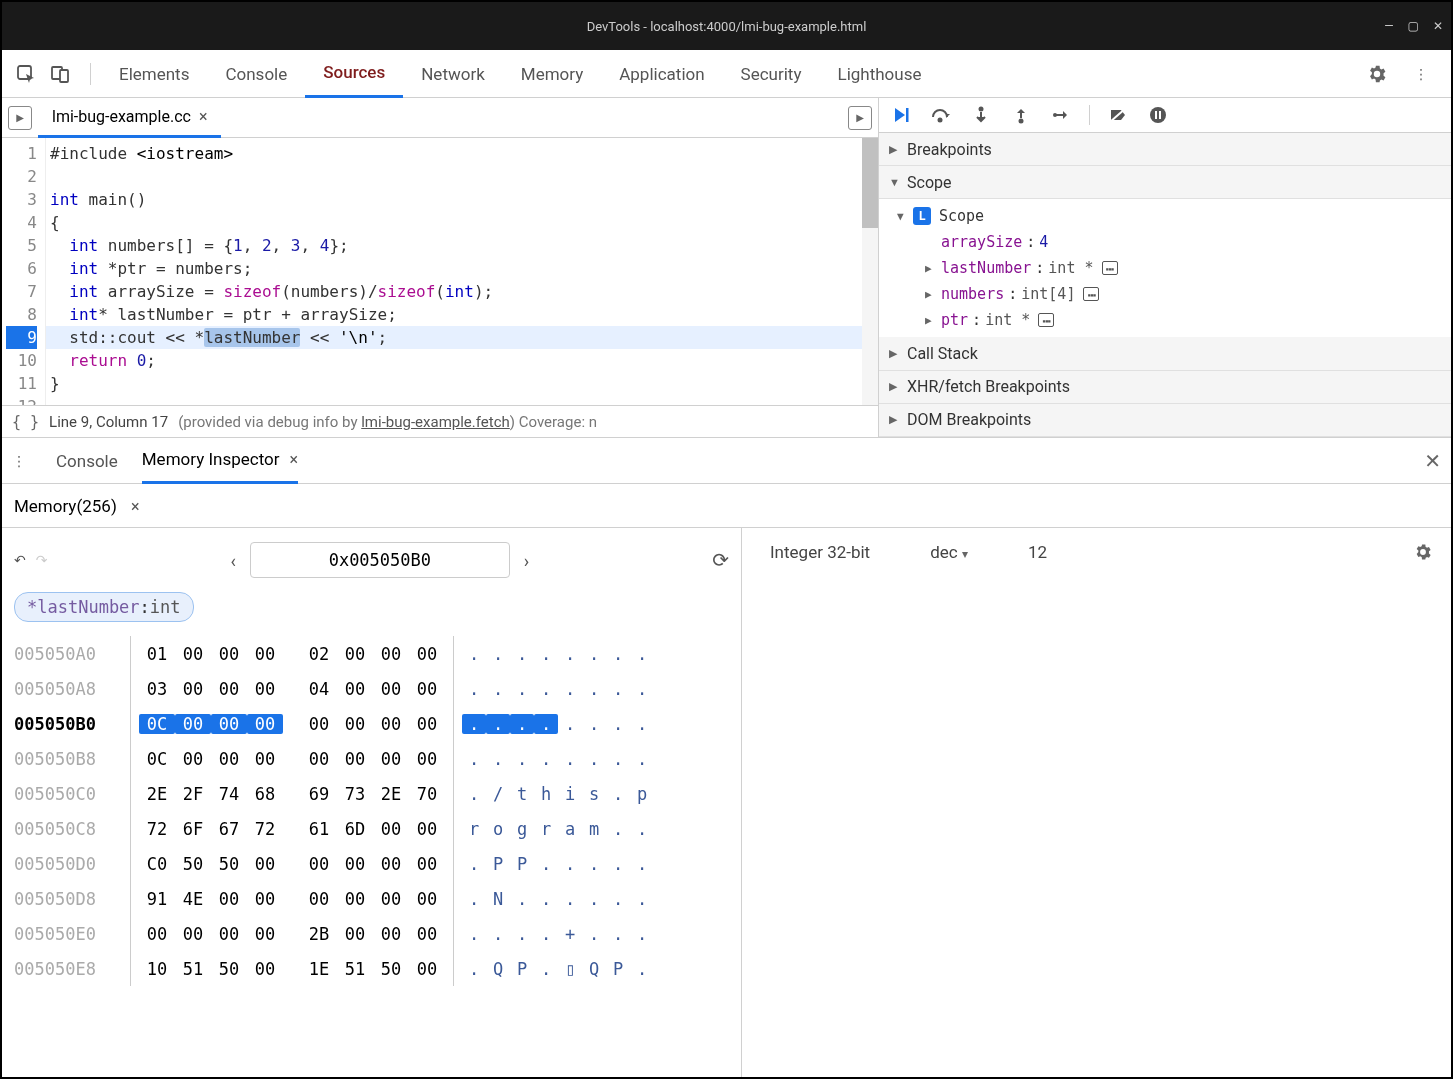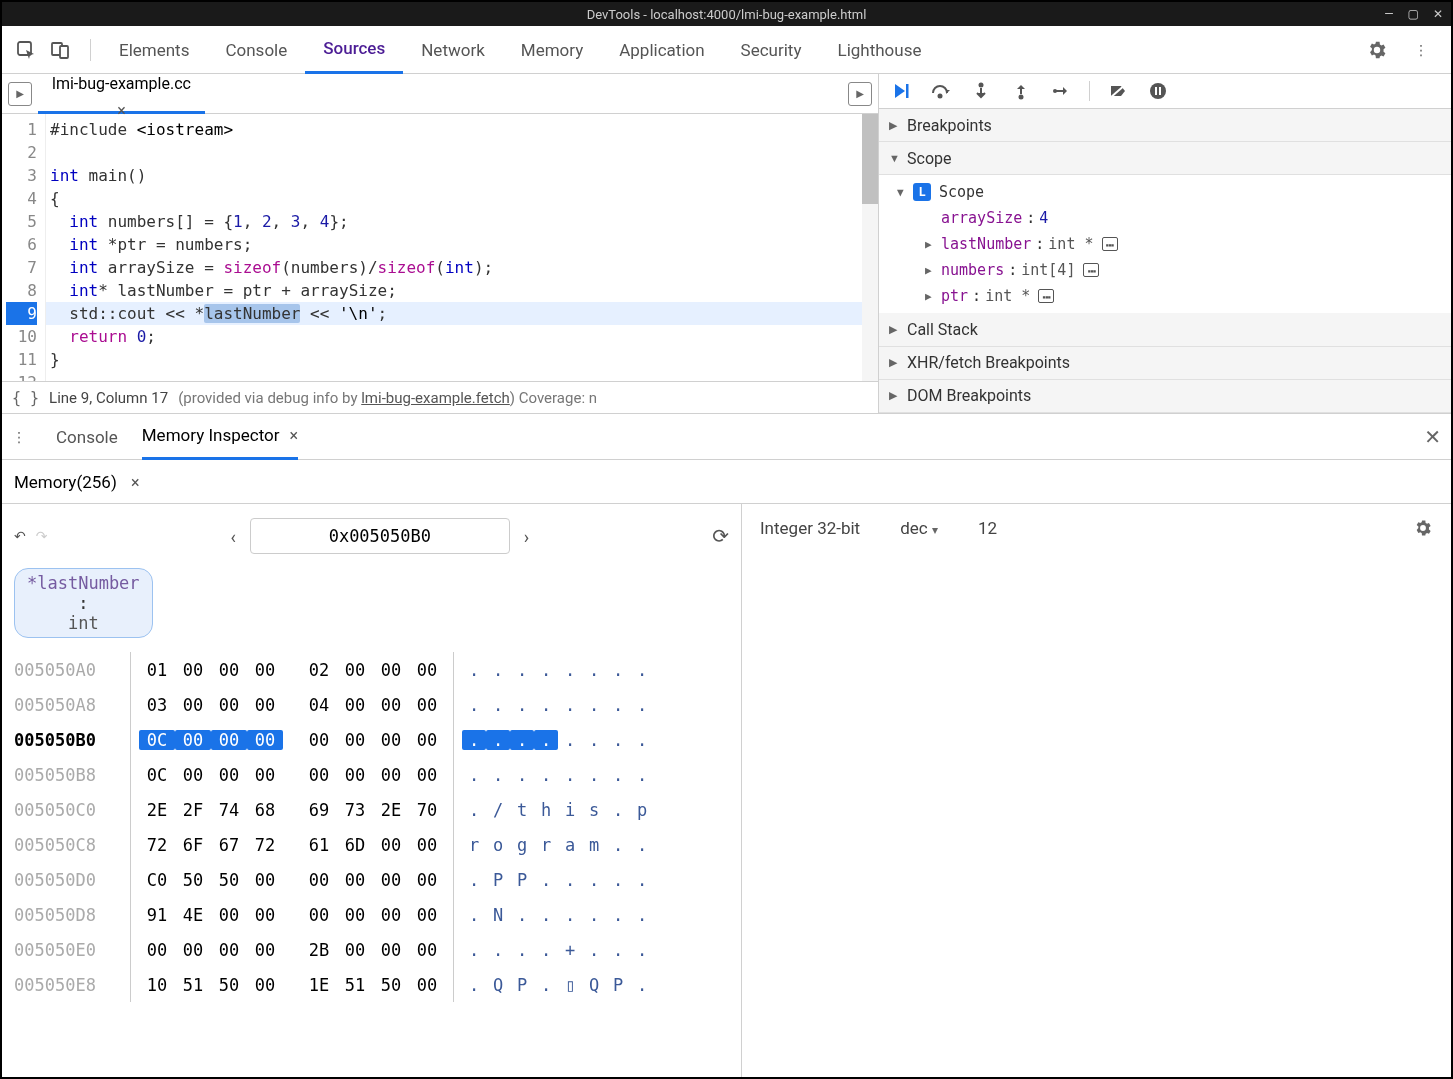--- a/index.html
+++ b/index.html
@@ -1,33 +1,33 @@
 <!DOCTYPE html>
 <html><head>
 <meta charset="utf-8">
 <style>
 * { box-sizing: border-box; margin: 0; padding: 0; }
 body { font-family: -apple-system, BlinkMacSystemFont, "Segoe UI", Roboto, sans-serif; font-size: 14px; background:#fff; color:#333; width:1453px; height:1079px; overflow:hidden; border:2px solid #000; display:flex; flex-direction:column; }
-.titlebar { background:#1a1a1a; color:#ccc; height:24px; display:flex; align-items:center; justify-content:center; font-size:13px; position:relative; }
+.titlebar { background:#1a1a1a; color:#ccc; height:48px; display:flex; align-items:center; justify-content:center; font-size:13px; position:relative; }
 .title-controls { position:absolute; right:8px; display:flex; gap:14px; color:#ccc; font-size:12px; }
 .title-controls span { cursor:pointer; }
 
 .main-tabs { display:flex; align-items:center; height:48px; border-bottom:1px solid #d0d0d0; padding:0 10px; gap:0; }
 .tb-icon { width:28px; height:28px; display:flex; align-items:center; justify-content:center; color:#555; margin-right:6px; }
 .divider-v { width:1px; height:22px; background:#d0d0d0; margin:0 10px; }
 .main-tabs .tab { padding:0 18px; font-size:17px; color:#555; height:48px; display:flex; align-items:center; cursor:pointer; }
-.main-tabs .tab.active { color:#4c1d95; border-bottom:3px solid #1a73e8; font-weight:500; }
+.main-tabs .tab.active { color:#7f1d1d; border-bottom:3px solid #1a73e8; font-weight:500; }
 .main-tabs .spacer { flex:1; }
 .gear-icon,.dots-icon { color:#666; margin-left:10px; }
 
 .mid { display:flex; height:340px; border-bottom:1px solid #d0d0d0; }
 .code-pane { flex:1; display:flex; flex-direction:column; border-right:1px solid #d0d0d0; min-width:0; }
 .code-tabs { height:40px; display:flex; align-items:center; border-bottom:1px solid #d0d0d0; padding:0 6px; gap:6px; }
 .play-box { width:24px; height:24px; border:1.5px solid #888; border-radius:3px; display:flex; align-items:center; justify-content:center; font-size:10px; color:#666; }
-.code-tab { padding:0 14px; height:40px; display:flex; align-items:center; gap:8px; font-size:16px; color:#000; border-bottom:3px solid #1a73e8;flex-direction:column; }
+.code-tab { padding:0 14px; height:40px; display:flex; align-items:center; gap:8px; font-size:16px; color:#000; border-bottom:3px solid #1a73e8; }
 .close-x { color:#555; font-size:16px; cursor:pointer; }
 .code-body { flex:1; display:flex; font-family: "Menlo","Consolas",monospace; font-size:16px; overflow:hidden; position:relative; }
 .gutter { background:#fff; padding:4px 8px 0 4px; text-align:right; color:#888; min-width:44px; border-right:1px solid #eee; }
 .gutter .ln { height:23px; line-height:23px; }
 .gutter .ln.hl { background:#1a73e8; color:#fff; }
 .code-lines { flex:1; padding-top:4px; white-space:pre; position:relative; }
 .code-lines .cl { height:23px; line-height:23px; padding-left:4px; }
 .code-lines .cl.hl { background:#e6f0ff; }
 .kw { color:#aa0d91; }
 .num-lit { color:#1a1aa6; }
@@ -66,39 +66,39 @@
 .mem-tab .close-x { margin-left:10px; }
 
 .inspector { display:flex; flex:1; min-height:0; }
 .hex-pane { width:740px; border-right:1px solid #d0d0d0; display:flex; flex-direction:column; padding:14px 12px; }
 .hex-nav { display:flex; align-items:center; gap:14px; margin-bottom:14px; }
 .undo-redo { display:flex; gap:10px; color:#555; }
 .undo-redo .dis { color:#ccc; }
 .addr-input { border:1px solid #ccc; border-radius:4px; height:36px; width:260px; text-align:center; font-family:monospace; font-size:17px; }
 .nav-arrow { color:#555; font-size:18px; cursor:pointer; padding:0 10px; }
 .refresh { font-size:20px; color:#555; cursor:pointer; margin-left:auto; }
-.pointer-chip { display:inline-flex; align-items:center; border:1px solid #9cc2f0; background:#e8f0fc; border-radius:14px; padding:4px 12px; font-family:monospace; font-size:17px; margin-bottom:14px;flex-direction:column; }
+.pointer-chip { display:inline-flex; align-items:center; border:1px solid #9cc2f0; background:#e8f0fc; border-radius:14px; padding:4px 12px; font-family:monospace; font-size:17px; margin-bottom:14px; }
 .pointer-chip .pname { color:#755ba0; }
 .pointer-chip .ptype { color:#555; }
 .hex-grid { font-family:"Menlo","Consolas",monospace; font-size:17px; }
 .hex-row { display:flex; align-items:center; height:35px; }
 .addr-col { width:108px; color:#aaa; }
 .addr-col.current { color:#000; font-weight:600; }
 .byte-g { display:flex; gap:0; }
 .byte { width:36px; text-align:center; color:#000; }
 .byte.hl { background:#1a73e8; color:#fff; border-radius:2px; }
 .gap { width:18px; }
 .sep-line { width:1px; background:#ccc; margin:0 8px; align-self:stretch; }
 .ascii-g { display:flex; gap:0; color:#3b5998; }
 .ascii-c { width:24px; text-align:center; }
 .ascii-c.hl { background:#1a73e8; color:#fff; border-radius:2px; }
 
 .val-pane { flex:1; padding:14px 18px; position:relative; }
 .val-row1 { display:flex; align-items:center; font-size:17px; margin-bottom:26px; }
-.val-row2 { display:flex; align-items:center; gap:40px; font-size:17px; color:#444; }
+.val-row2 { display:flex; align-items:center; gap:60px; font-size:17px; color:#444;margin-left:10px; }
 .endian { display:flex; align-items:center; gap:6px; }
 .chev { font-size:12px; color:#666; }
 .gear-sm { position:absolute; top:14px; right:18px; color:#666; }
 
 svg { display:block; }
 </style>
 </head>
 <body>
 
 <div class="titlebar">

